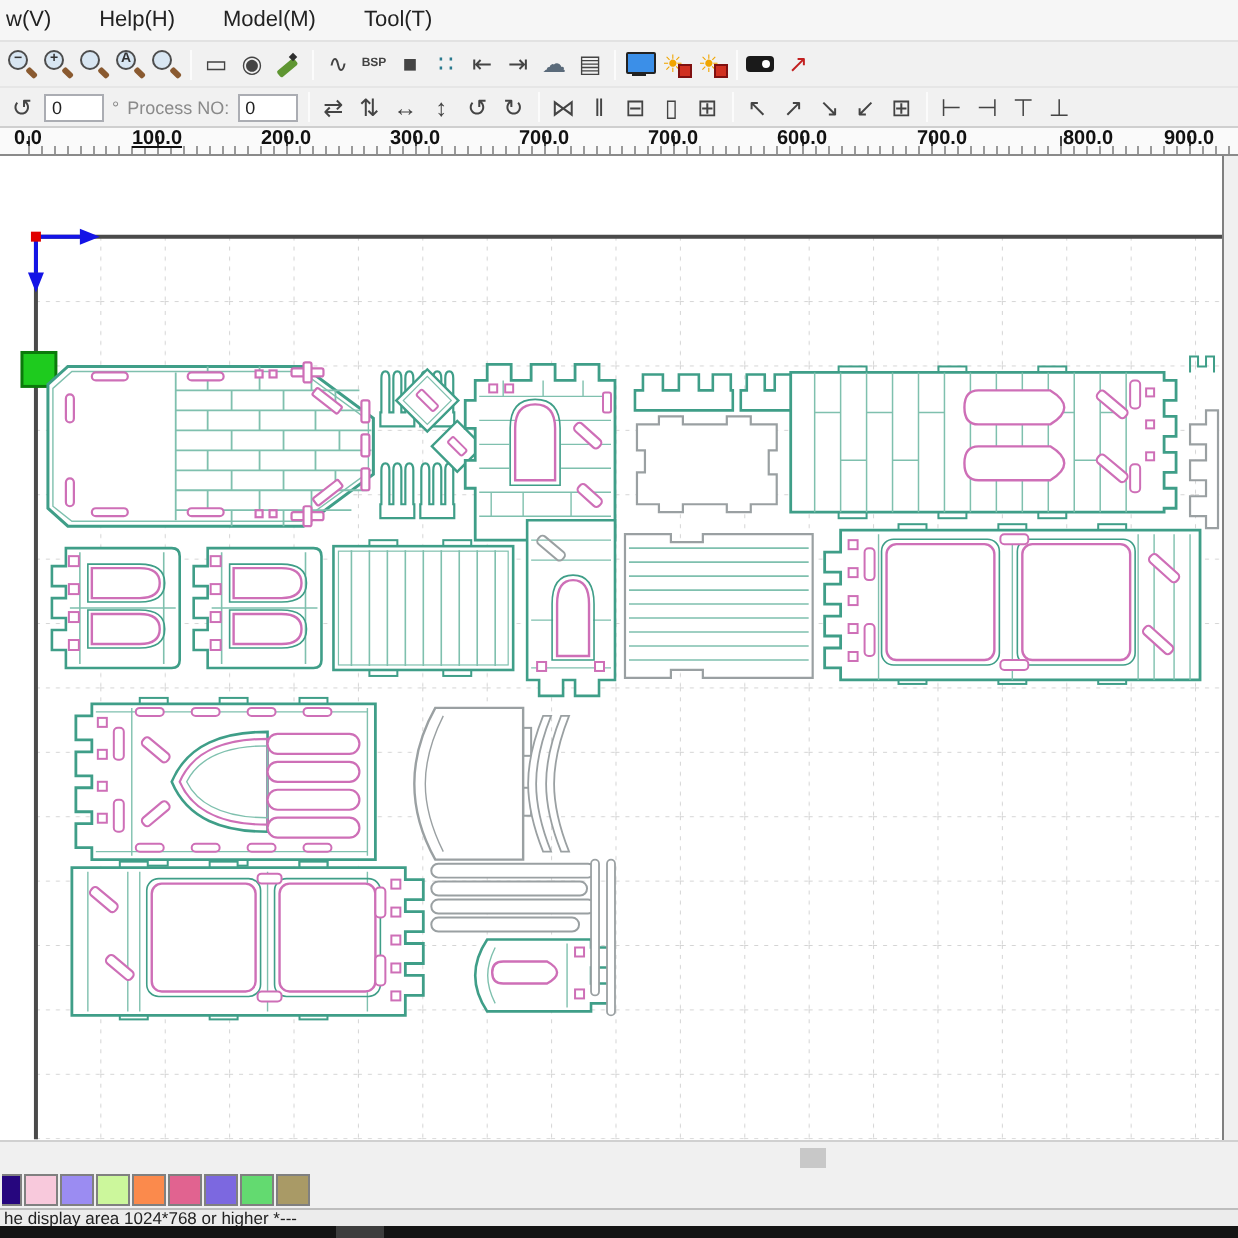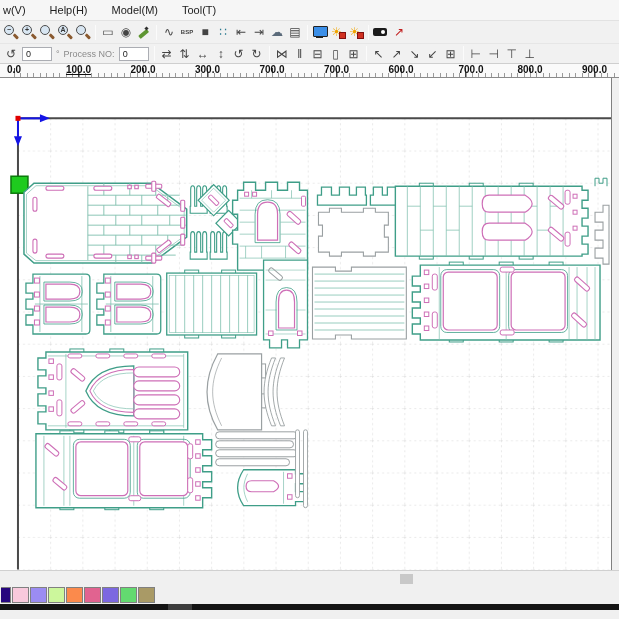--- a/index.html
+++ b/index.html
@@ -180,21 +180,21 @@
 
   <div class="ruler">
       <span class="rlabel" style="left: 14px;">0.0</span>
       <span class="rlabel" style="left: 78.5px; text-decoration: underline;">100.0</span>
       <span class="rlabel" style="left: 143px;">200.0</span>
       <span class="rlabel" style="left: 207.5px;">300.0</span>
       <span class="rlabel" style="left: 272px;">700.0</span>
       <span class="rlabel" style="left: 336.5px;">700.0</span>
       <span class="rlabel" style="left: 401px;">600.0</span>
       <span class="rlabel" style="left: 471px;">700.0</span>
-      <span class="rlabel" style="left: 530px;">800.0</span>
+      <span class="rlabel" style="left: 544px;">800.0</span>
       <span class="rlabel" style="left: 594.5px;">900.0</span>
     </div>
 
   <div class="canvas-wrap">
     <svg class="canvas-svg" width="612" height="492" viewBox="0 0 612 492">
       <defs>
         <pattern id="grid" x="18" y="40" width="32.25" height="32.25" patternUnits="userSpaceOnUse">
           <path d="M0,0 H32.25 M0,0 V32.25" stroke="#d4d4d4" stroke-width="1" stroke-dasharray="2,3" fill="none"></path>
         </pattern>
         <g id="towerp">
@@ -516,18 +516,21 @@
       <div class="swatch" style="background: rgb(248, 201, 220);"></div>
       <div class="swatch" style="background: rgb(155, 140, 242);"></div>
       <div class="swatch" style="background: rgb(204, 247, 156);"></div>
       <div class="swatch" style="background: rgb(251, 138, 76);"></div>
       <div class="swatch" style="background: rgb(225, 99, 144);"></div>
       <div class="swatch" style="background: rgb(124, 104, 224);"></div>
       <div class="swatch" style="background: rgb(99, 218, 112);"></div>
       <div class="swatch" style="background: rgb(169, 154, 102);"></div>
     </div>
 
+  <div class="statusbar">
+    <span>he display area 1024*768 or higher *---</span>
+  </div>
 
   <div class="taskbar">
     <div class="seg"></div>
   </div>
 
 </div>
 
 </body></html>

